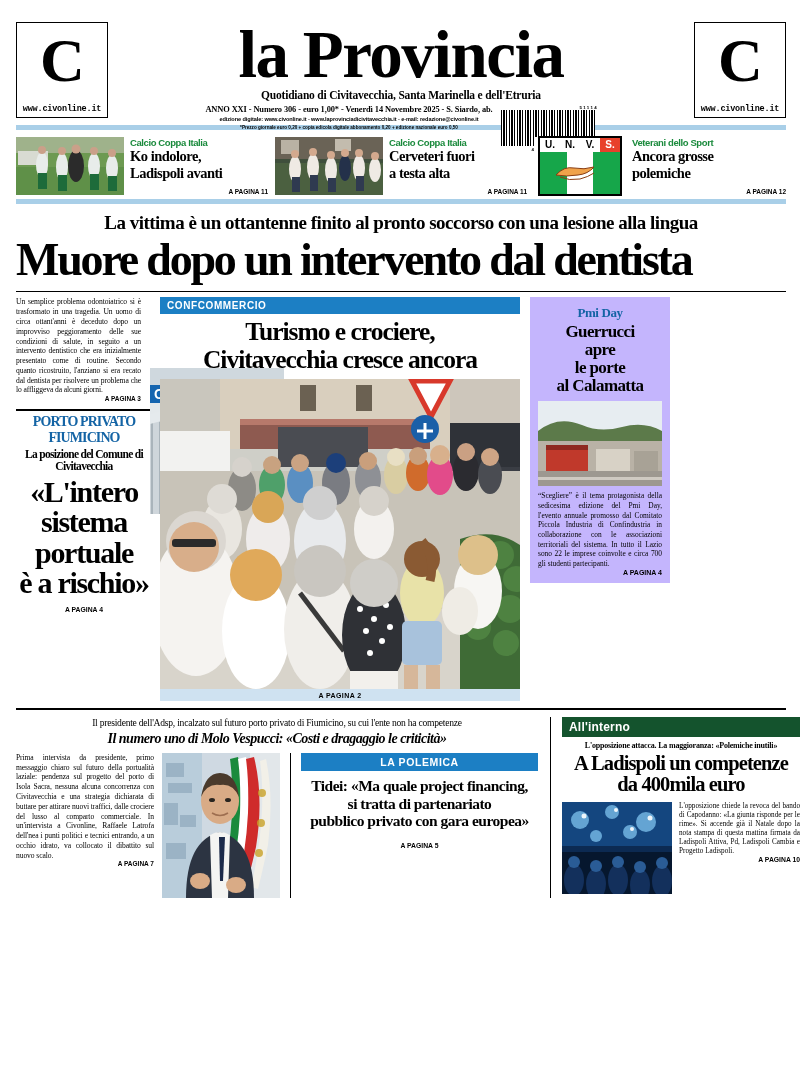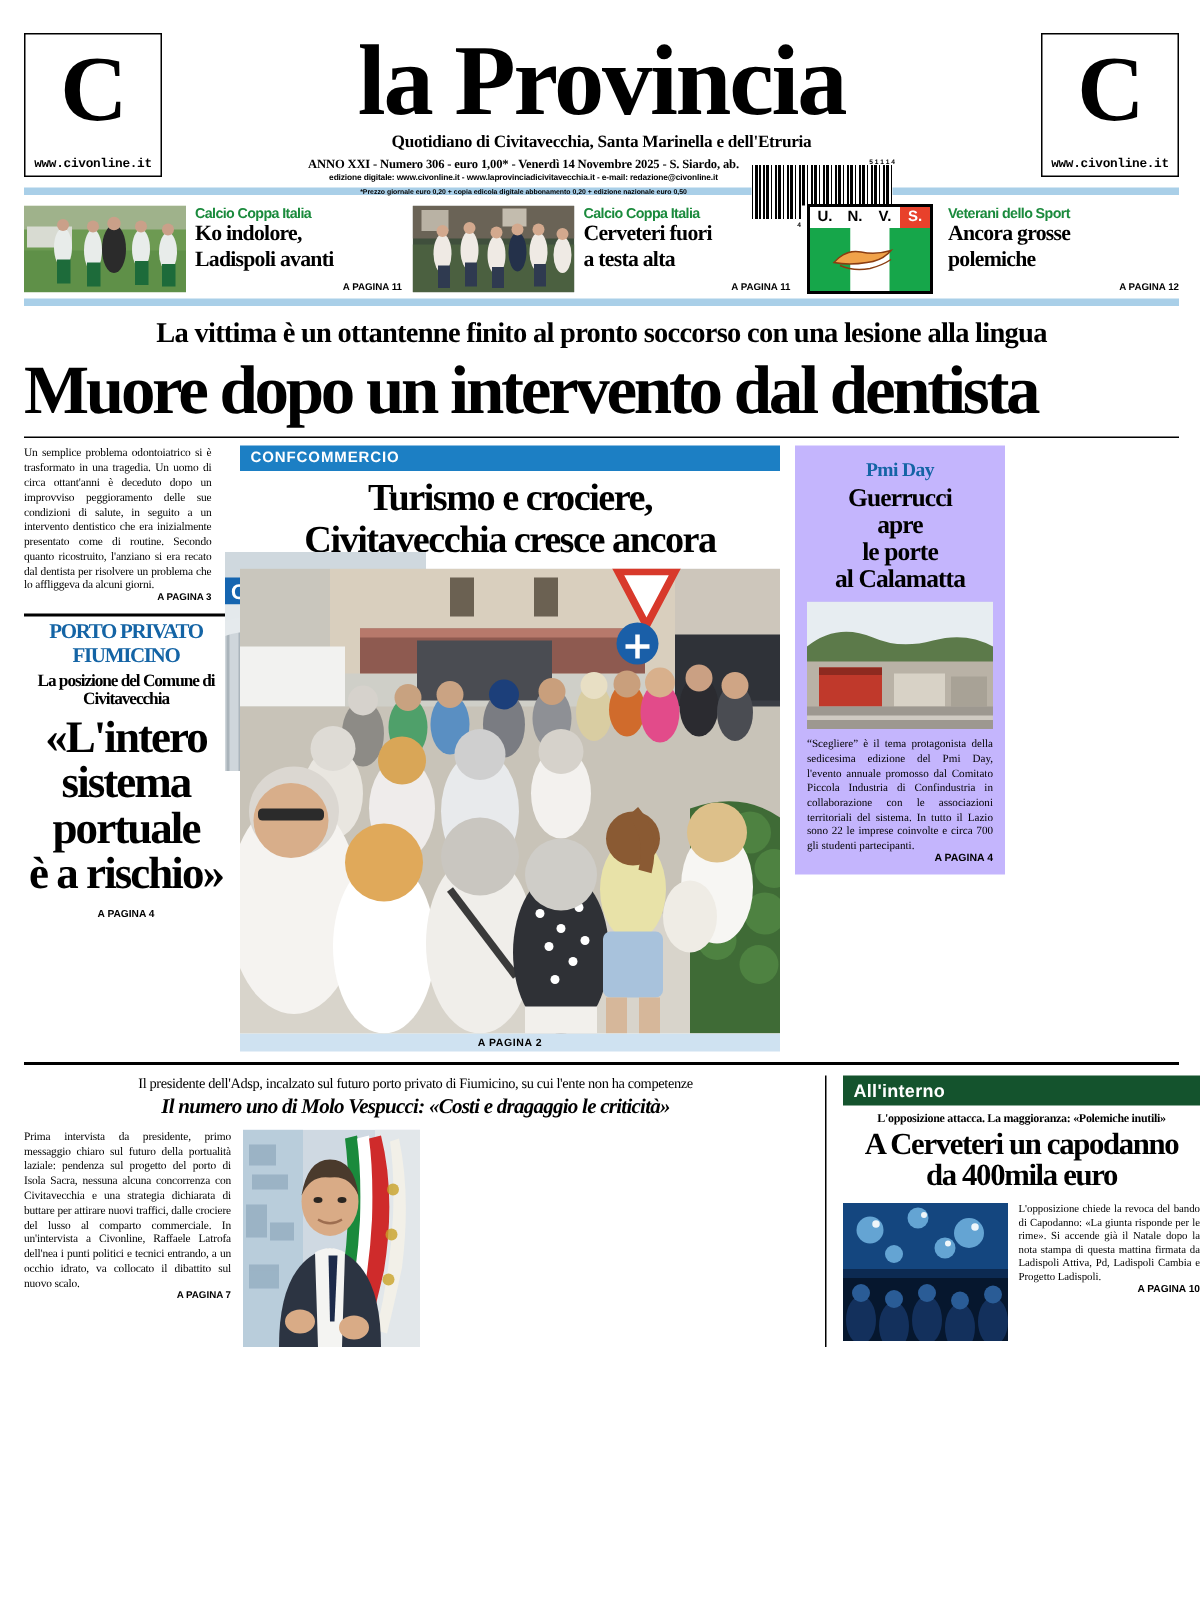--- a/index.html
+++ b/index.html
@@ -498,28 +498,37 @@
               <path d="M39 44 q4 -24 19 -24 q16 0 19 24 q-6 -14 -19 -12 q-13 -2 -19 12z" fill="#4a3a2c"></path>
               <ellipse cx="50" cy="47" rx="3" ry="2" fill="#2a2520"></ellipse>
               <ellipse cx="66" cy="47" rx="3" ry="2" fill="#2a2520"></ellipse>
               <path d="M50 60 q8 5 16 0" stroke="#9e6e50" stroke-width="1.5" fill="none"></path>
               <ellipse cx="38" cy="128" rx="10" ry="8" fill="#d9ab86"></ellipse>
               <ellipse cx="74" cy="132" rx="10" ry="8" fill="#d9ab86"></ellipse>
             </svg>
           </div>
         </div>
 
+        <div class="lw-c3">
+          <div class="pol-bar">LA POLEMICA</div>
+          <div class="pol-head">
+            <div>Tidei: «Ma quale project financing,</div>
+            <div>si tratta di partenariato</div>
+            <div>pubblico privato con gara europea»</div>
+          </div>
+          <div class="apagina-c" style="margin-top:12px">A PAGINA 5</div>
+        </div>
       </div>
     </div>
 
     <div class="lw-right">
       <div class="ai-bar">All'interno</div>
       <div class="ai-over">L'opposizione attacca. La maggioranza: «Polemiche inutili»</div>
       <div class="ai-head">
-        <div>A Cerveteri un capodanno</div>
+        <div>A Ladispoli un competenze</div>
         <div>da 400mila euro</div>
       </div>
       <div class="ai-cols">
         <div class="ai-photo">
           <svg class="ph" viewBox="0 0 110 92" preserveAspectRatio="none">
             <rect width="110" height="92" fill="#0c2a52"></rect>
             <rect y="0" width="110" height="44" fill="#14467f"></rect>
             <g fill="#7fc4f0" opacity=".75">
                 <circle cx="18" cy="18" r="9"></circle>
                 <circle cx="50" cy="10" r="7"></circle>

